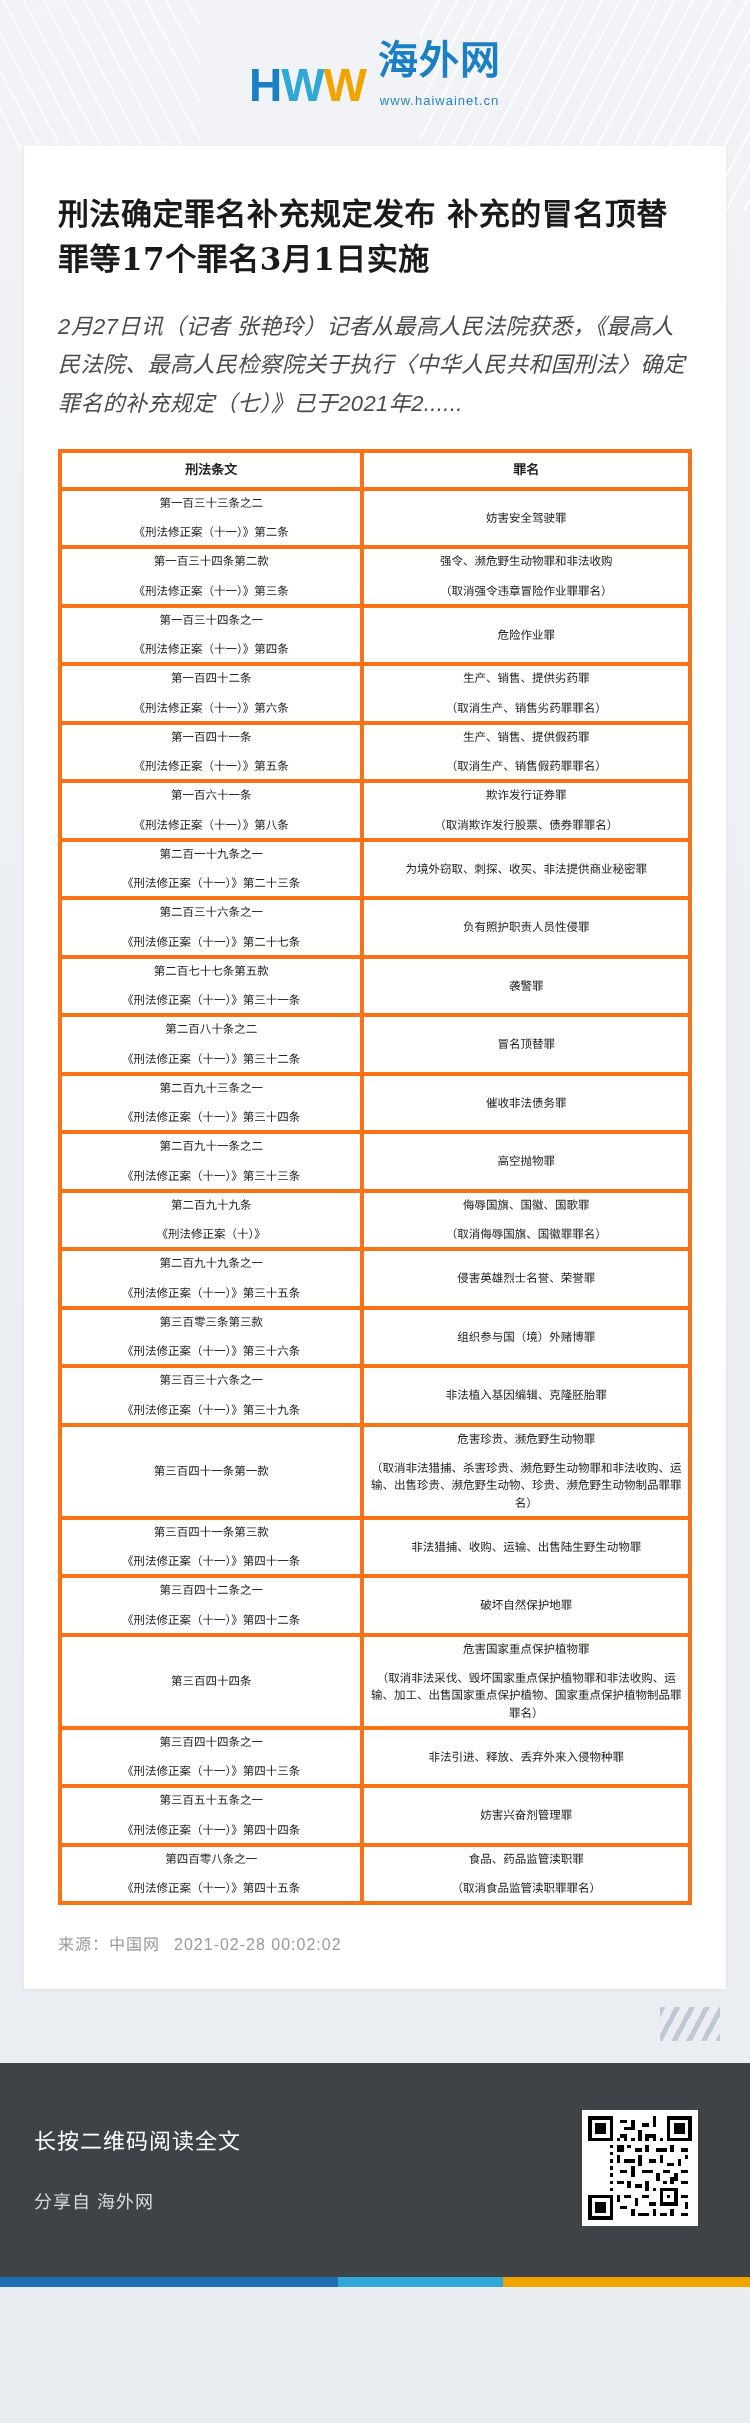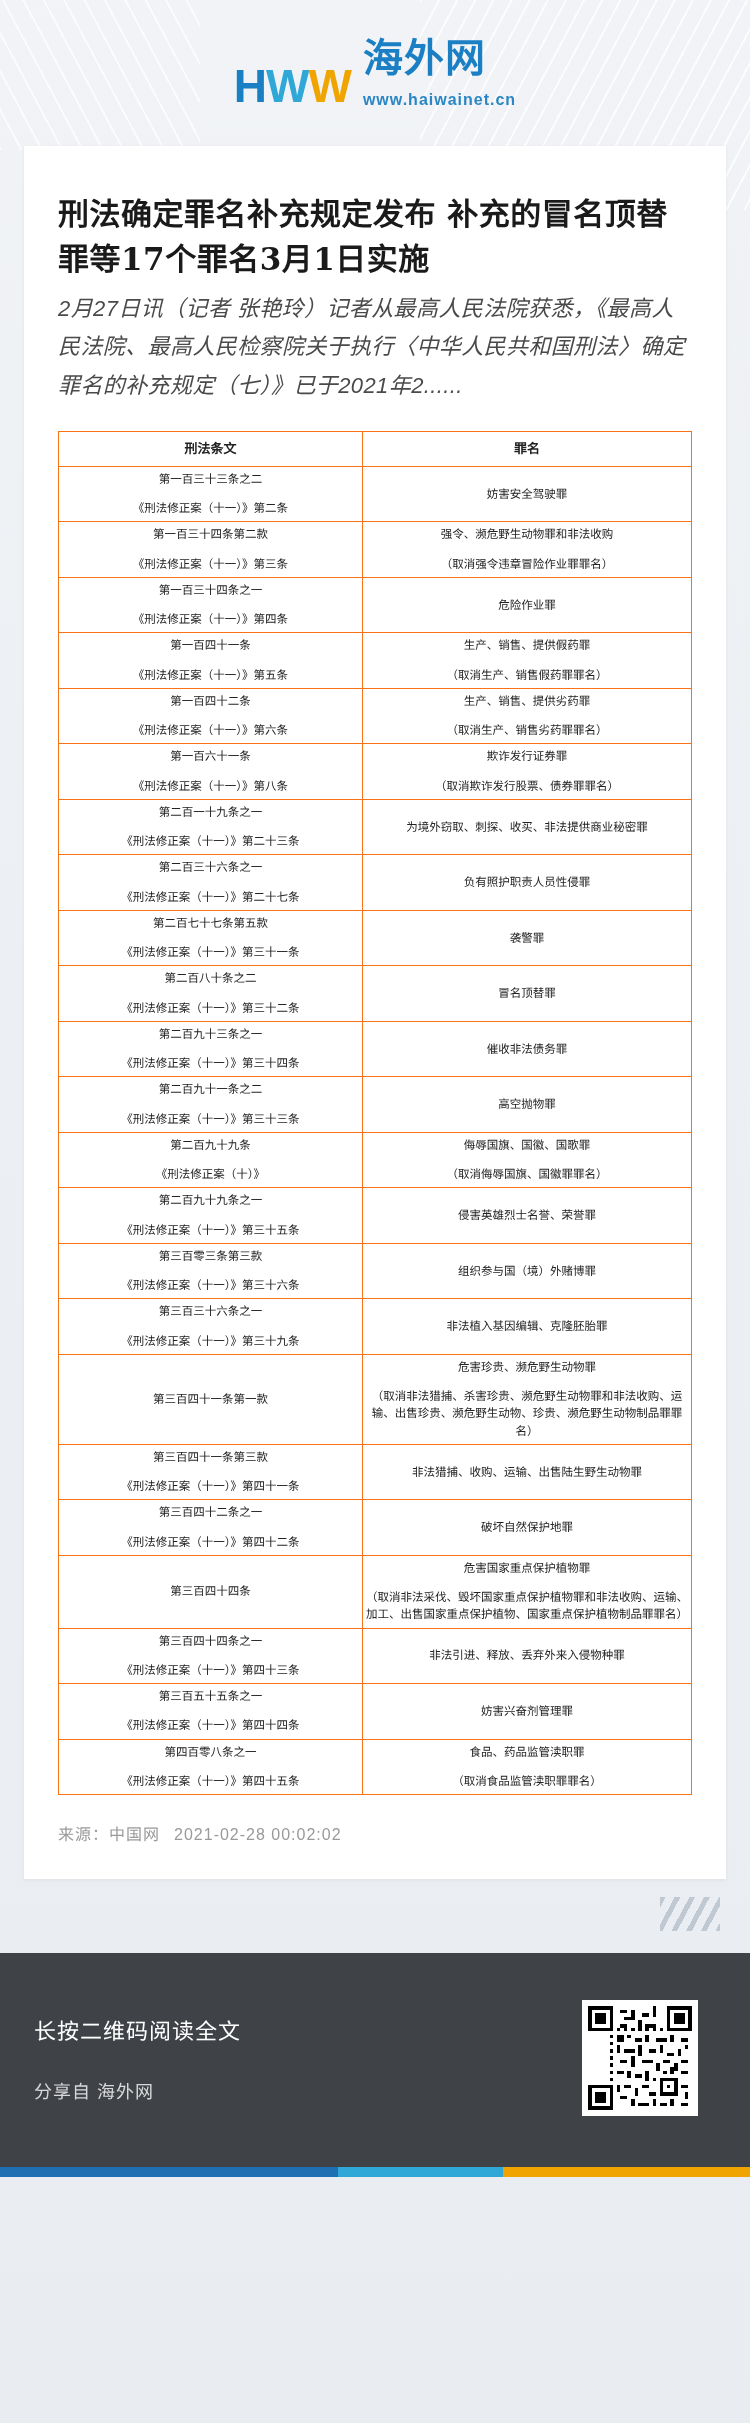--- a/index.html
+++ b/index.html
@@ -84,65 +84,64 @@
     margin-left: 2px;
   }
   .logo-cn {
     font-size: 40px;
     font-weight: bold;
     color: #1b7fc4;
     line-height: 1.05;
     letter-spacing: 1px;
   }
   .logo-url {
-    font-size: 16px;
+    font-size: 13px;
     color: #2a86c4;
     letter-spacing: 1px;
     margin-top: 12px;
     align-self: center;
-    font-weight: bold;
   }
 
   
   .card {
     position: relative;
     margin: 0 24px;
     background: #ffffff;
     padding: 46px 34px 34px 34px;
     box-shadow: 0 1px 4px rgba(0,0,0,0.06);
   }
   .title {
     font-family: "DejaVu Serif", "Liberation Serif", serif;
     font-size: 31px;
     font-weight: bold;
     color: #1a1a1a;
     line-height: 1.45;
     letter-spacing: 0.5px;
-    margin: 0 0 8px 0;
+    margin: 0 0 26px 0;
   }
   .lead {
     font-size: 22px;
     color: #4a4a4a;
     line-height: 1.75;
     letter-spacing: 0.4px;
     margin: 0 0 26px 0;
     font-style: italic;
   }
 
   
   table.law-table {
     width: 100%;
     border-collapse: collapse;
     table-layout: fixed;
     font-size: 11.5px;
     color: #222;
   }
   table.law-table th,
   table.law-table td {
-    border: 1px solid #f97316;
+    border: 4px solid #f97316;
     text-align: center;
     vertical-align: middle;
     padding: 4px 3px;
     line-height: 1.5;
     word-break: break-all;
   }
   table.law-table th {
     font-weight: bold;
     font-size: 13px;
     padding: 7px 3px;
@@ -280,36 +279,36 @@
             <td>
               <span class="cell-line">第一百三十四条之一</span>
               <span class="cell-sub">《刑法修正案（十一）》第四条</span>
             </td>
             <td>
               <span class="cell-line">危险作业罪</span>
             </td>
           </tr>
           <tr>
             <td>
+              <span class="cell-line">第一百四十二条</span>
+              <span class="cell-sub">《刑法修正案（十一）》第六条</span>
+            </td>
+            <td>
+              <span class="cell-line">生产、销售、提供劣药罪</span>
+              <span class="cell-sub">（取消生产、销售劣药罪罪名）</span>
+            </td>
+          </tr>
+          <tr>
+            <td>
               <span class="cell-line">第一百四十一条</span>
               <span class="cell-sub">《刑法修正案（十一）》第五条</span>
             </td>
             <td>
               <span class="cell-line">生产、销售、提供假药罪</span>
               <span class="cell-sub">（取消生产、销售假药罪罪名）</span>
-            </td>
-          </tr>
-          <tr>
-            <td>
-              <span class="cell-line">第一百四十二条</span>
-              <span class="cell-sub">《刑法修正案（十一）》第六条</span>
-            </td>
-            <td>
-              <span class="cell-line">生产、销售、提供劣药罪</span>
-              <span class="cell-sub">（取消生产、销售劣药罪罪名）</span>
             </td>
           </tr>
           <tr>
             <td>
               <span class="cell-line">第一百六十一条</span>
               <span class="cell-sub">《刑法修正案（十一）》第八条</span>
             </td>
             <td>
               <span class="cell-line">欺诈发行证券罪</span>
               <span class="cell-sub">（取消欺诈发行股票、债券罪罪名）</span>

